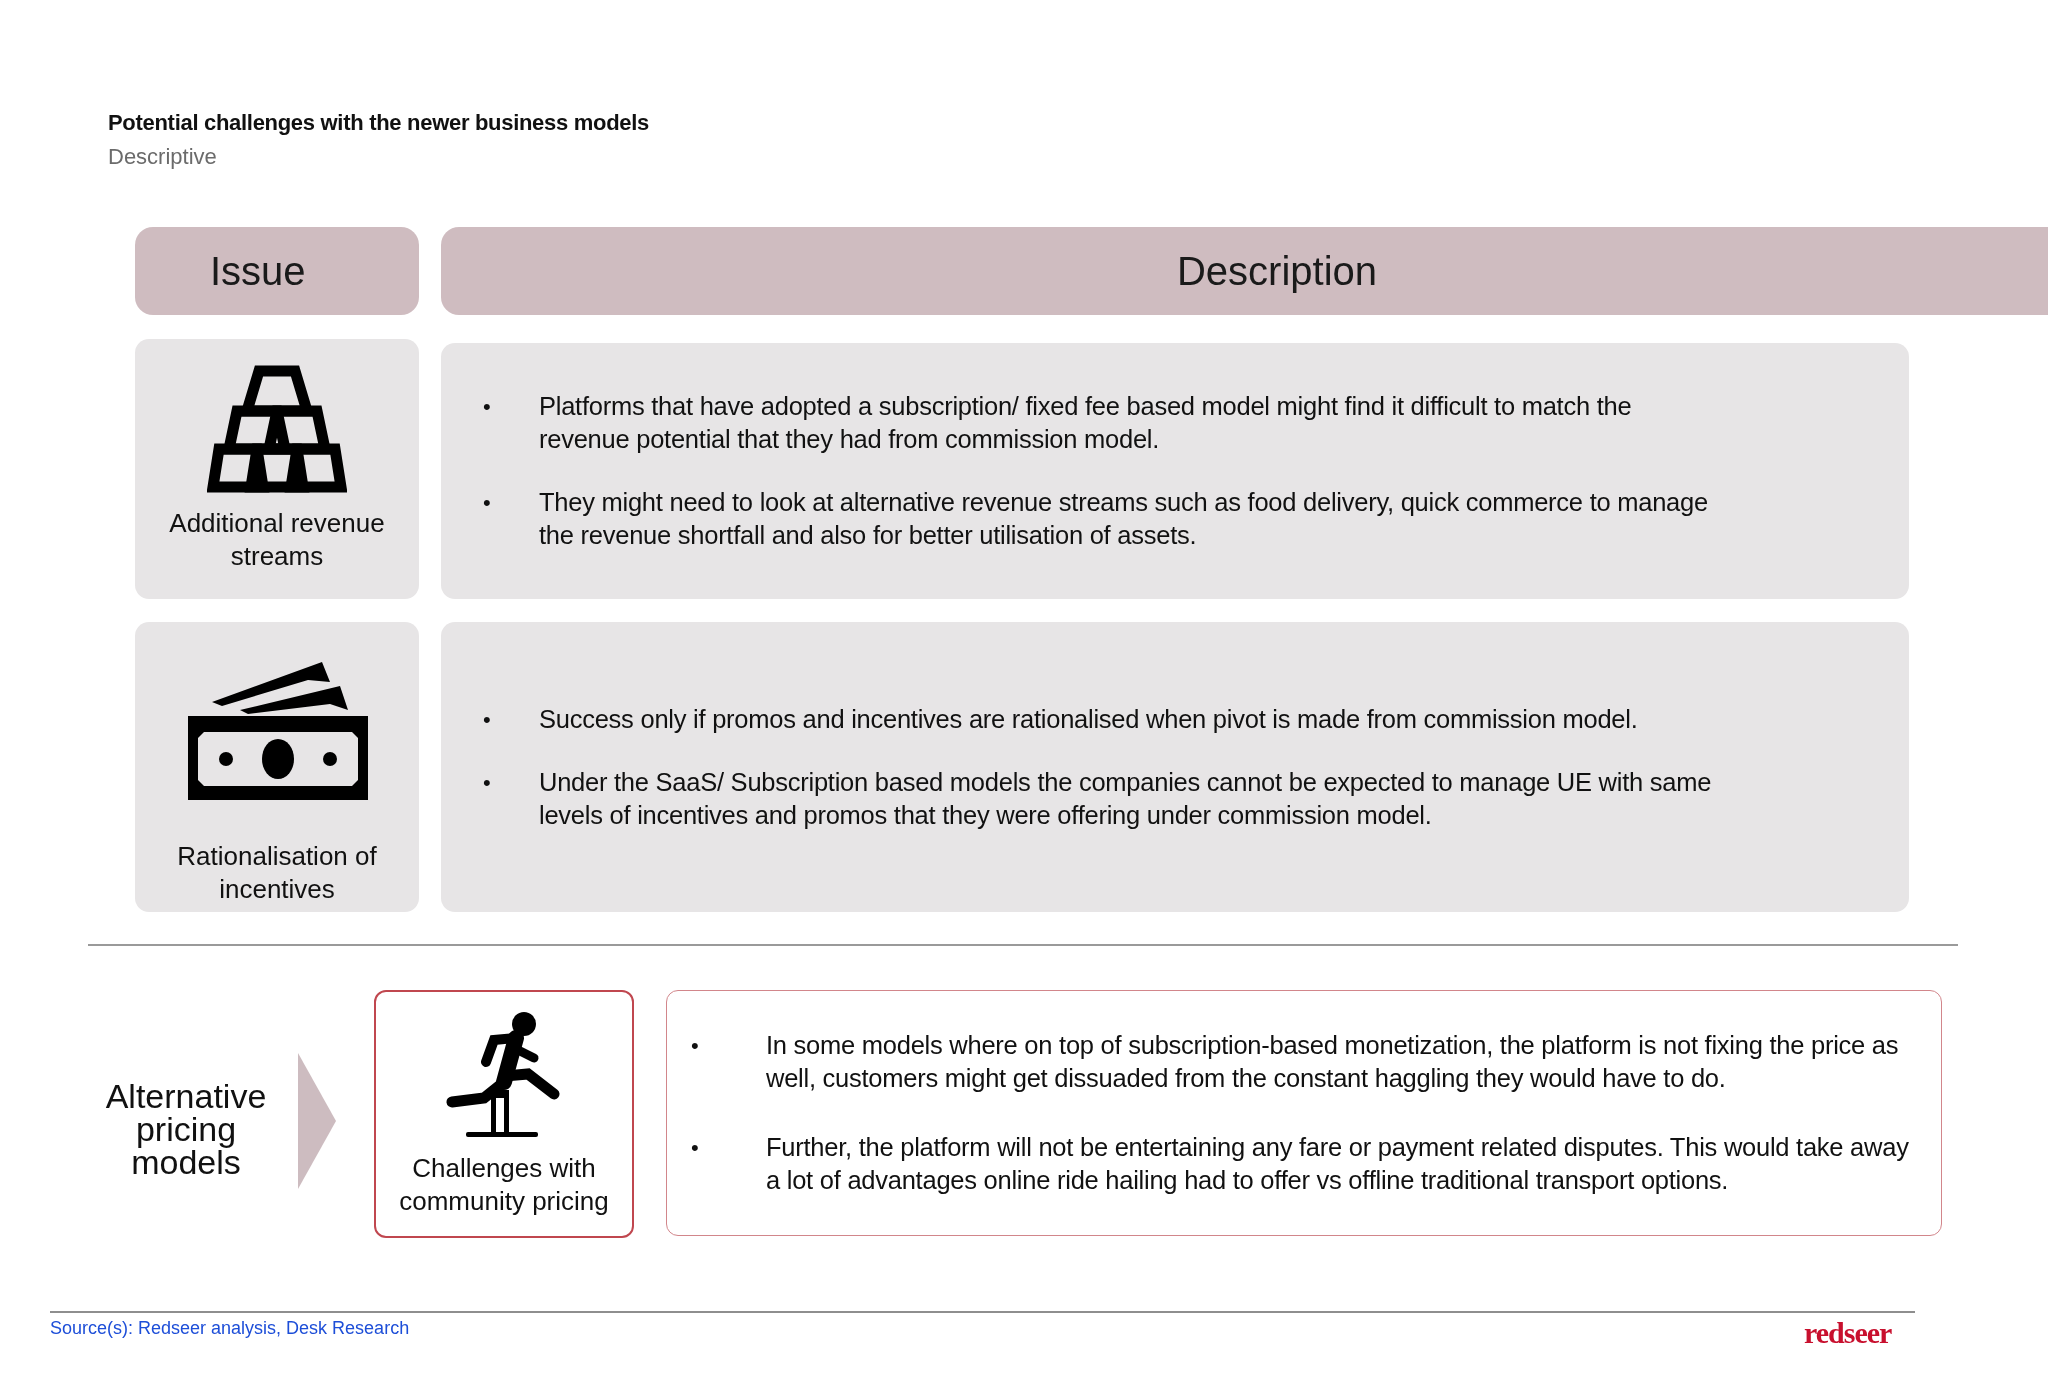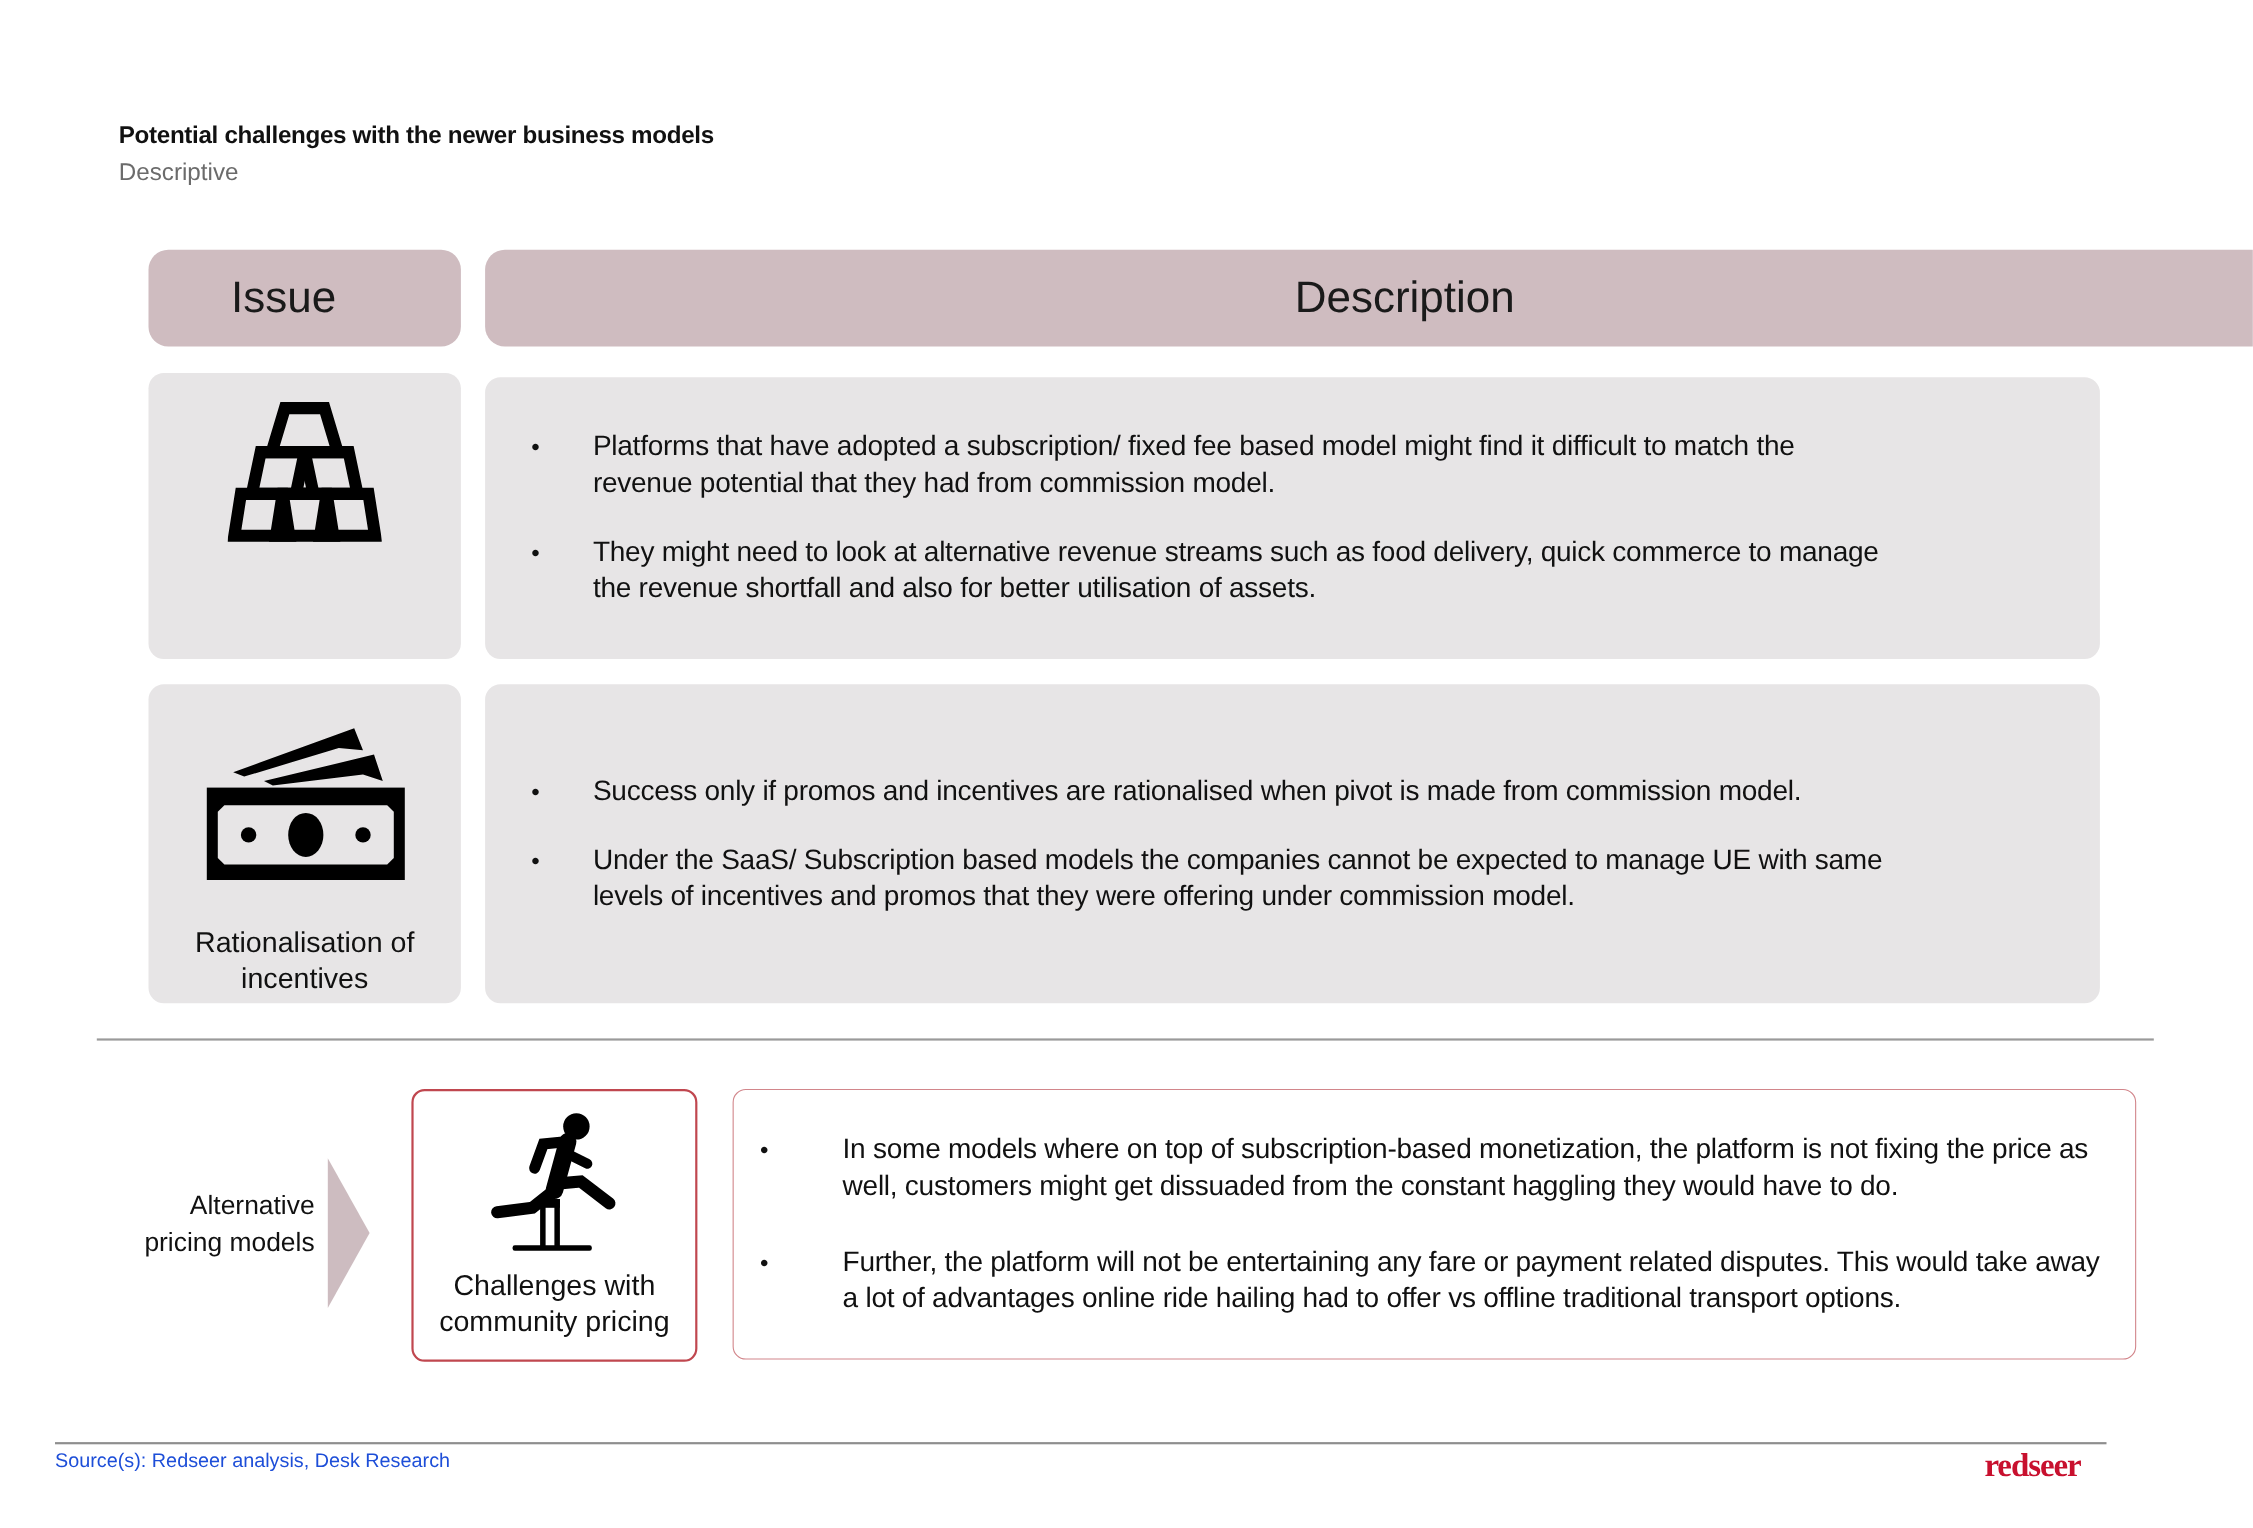--- a/index.html
+++ b/index.html
@@ -24,21 +24,21 @@
     .bullet-dot { width: 60px; flex: 0 0 60px; font-size: 22px; line-height: 33px; padding-left: 4px; }
     .bullet-text { flex: 1; }
 
     .r1-issue { left: 135px; top: 339px; width: 284px; height: 260px; }
     .r1-desc { left: 441px; top: 343px; width: 1468px; height: 256px; }
     .r2-issue { left: 135px; top: 622px; width: 284px; height: 290px; }
     .r2-desc { left: 441px; top: 622px; width: 1468px; height: 290px; }
 
     .divider { left: 88px; top: 944px; width: 1870px; height: 2px; background: #9a9a9a; }
 
-    .alt-label { left: 86px; top: 1080px; width: 200px; text-align: right; font-size: 24px; line-height: 33px; color: #111; }
+    .alt-label { left: 86px; top: 1080px; width: 200px; text-align: center; font-size: 34px; line-height: 33px; color: #111; }
     .chevron { left: 298px; top: 1053px; width: 0; height: 0; border-top: 68px solid transparent; border-bottom: 68px solid transparent; border-left: 38px solid #cdbcc0; }
 
     .chal-box { left: 374px; top: 990px; width: 260px; height: 248px; border: 2px solid #c0474f; border-radius: 12px; background: #fff; display: flex; flex-direction: column; align-items: center; text-align: center; font-size: 26px; line-height: 33px; }
     .chal-desc { left: 666px; top: 990px; width: 1276px; height: 246px; border: 1.5px solid #d2868b; border-radius: 12px; background: #fff; padding-left: 20px; padding-right: 20px; display: flex; flex-direction: column; justify-content: center; }
     .chal-desc .bullet-row { font-size: 25.5px; }
     .chal-desc .bullet-dot { width: 79px; flex: 0 0 79px; }
 
     .footer-line { left: 50px; top: 1311px; width: 1865px; height: 2px; background: #8e8e8e; }
     .source { left: 50px; top: 1318px; font-size: 18px; color: #1d4ed8; }
     .logo { left: 1804px; top: 1316px; font-family: "Liberation Serif", "DejaVu Serif", serif; font-weight: bold; font-size: 30px; color: #c8102e; letter-spacing: -1px; }
@@ -66,20 +66,24 @@
         <polygon points="52,8 88,8 100,48 40,48"></polygon>
 
         <polygon points="30,48 70,48 78,86 22,86"></polygon>
         <polygon points="70,48 110,48 118,86 62,86"></polygon>
 
         <polygon points="12,86 50,86 56,124 6,124"></polygon>
         <polygon points="50,86 90,86 96,124 44,124"></polygon>
         <polygon points="90,86 128,86 134,124 84,124"></polygon>
       </g>
     </svg>
+  </div>
+  <div style="margin-top:12px;">
+    <div>Additional revenue</div>
+    <div>streams</div>
   </div>
 </div>
 <div class="abs cell desc-cell r1-desc">
   <div class="bullet-row">
     <span class="bullet-dot">•</span>
     <span class="bullet-text" style="max-width:1170px;">Platforms that have adopted a subscription/ fixed fee based model might find it difficult to match the revenue potential that they had from commission model.</span>
   </div>
   <div class="bullet-row">
     <span class="bullet-dot">•</span>
     <span class="bullet-text" style="max-width:1200px;">They might need to look at alternative revenue streams such as food delivery, quick commerce to manage the revenue shortfall and also for better utilisation of assets.</span>

